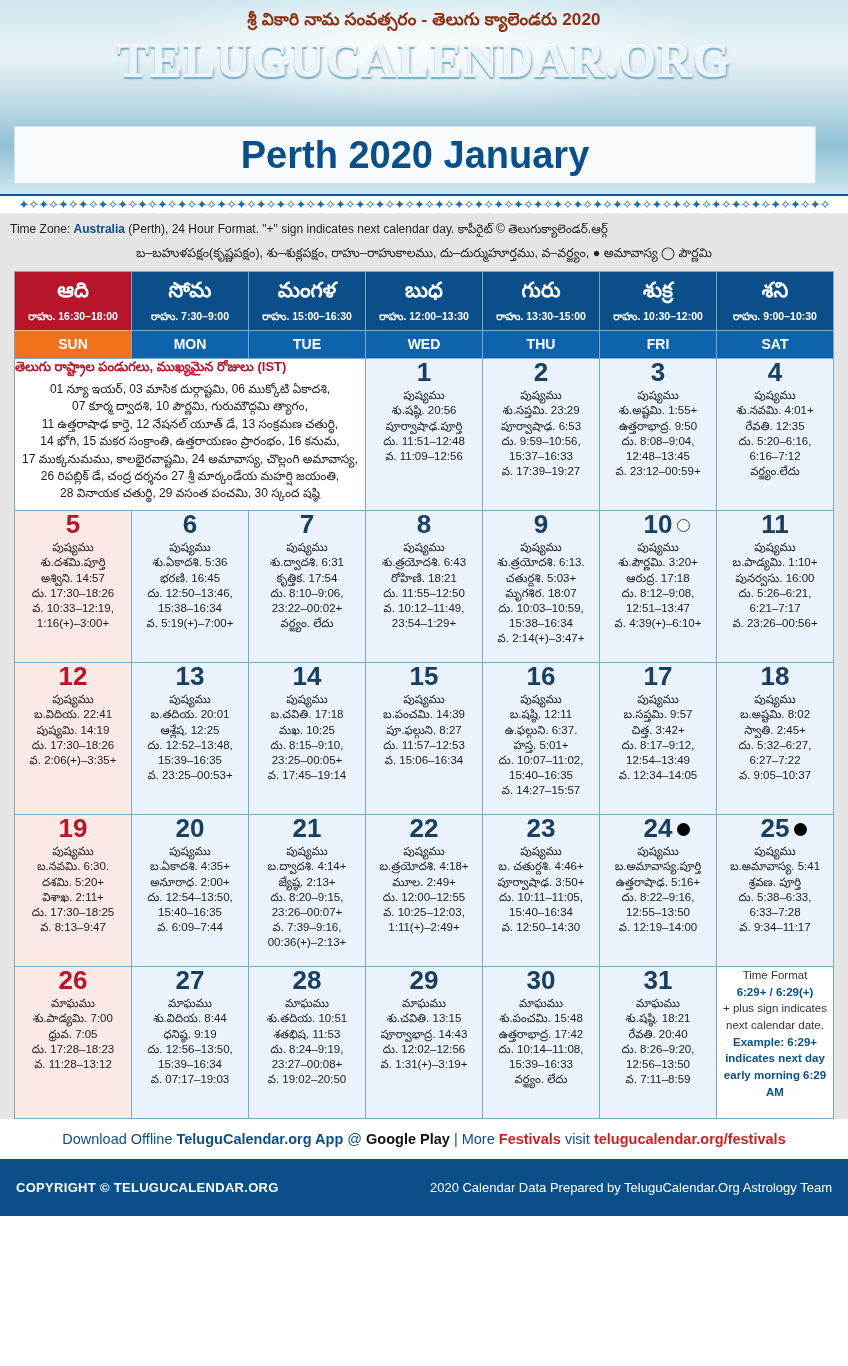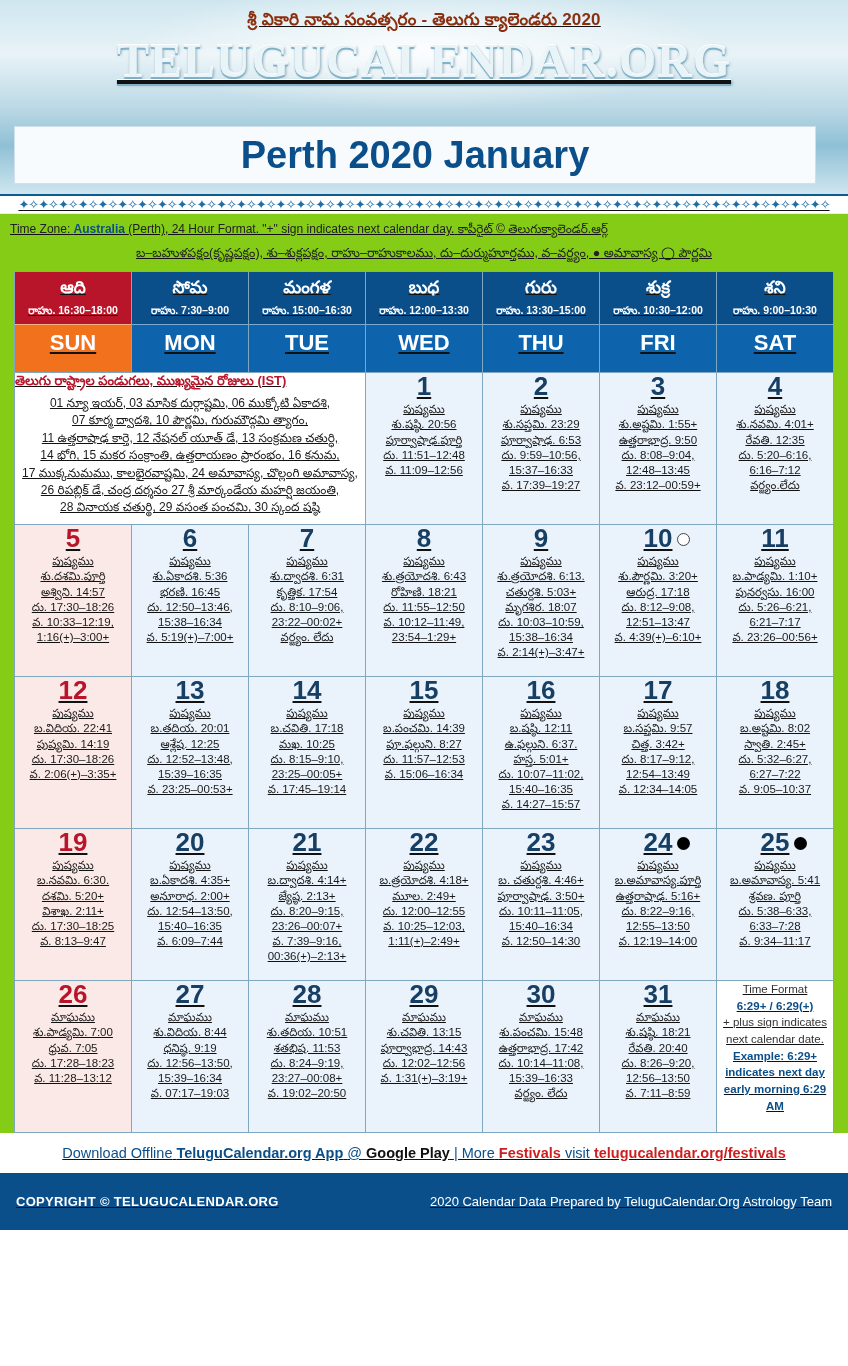--- a/index.html
+++ b/index.html
@@ -3,21 +3,21 @@
 <meta charset="utf-8">
 <style>
   * { box-sizing: border-box; }
   html, body { margin:0; padding:0; }
   body {
     width: 848px;
     font-family: "Liberation Sans", sans-serif;
     background: #ffffff;
     color: #111;
   }
-  .page { width: 848px; background:#84cc16;text-decoration:underline; }
+  .page { width: 848px; background:#e5e5e5; }
 
   
   .hdr {
     position: relative;
     height: 196px;
     background: linear-gradient(180deg,#cfe6ef 0%, #e8f3f7 28%, #bcd9e6 55%, #8fc0d6 75%, #cfe6ef 100%);
     overflow: hidden;
     border-bottom: 2px solid #0d5b8c;
   }
   .hdr:before {
@@ -91,27 +91,27 @@
   }
 
   
   .cal-wrap { padding: 0 14px 0 14px; }
   table.cal { width:100%; border-collapse:collapse; table-layout:fixed; }
   table.cal td, table.cal th { border:1px solid #7fa7c0; padding:0; vertical-align:top; }
 
   
   .dh { text-align:center; padding:0; }
   .dh .te {
-    font-size:17px; font-weight:bold; padding:6px 2px 3px 2px;
+    font-size:21px; font-weight:bold; padding:6px 2px 3px 2px;
   }
   .dh .rahu {
     font-size:10.5px; padding:0 2px 5px 2px;
   }
   .dh .en {
-    font-size:22px; font-weight:bold; padding:5px 2px 16px 2px;
+    font-size:14px; font-weight:bold; padding:5px 2px 6px 2px;
     border-top:1px solid rgba(255,255,255,.45);
   }
   .sun-h { background:#b8152a; color:#fff; }
   .sun-h .en { background:#f2711c; color:#fff; }
   .wk-h  { background:#0b4f8a; color:#fff; }
   .wk-h .en { background:#0e63ad; color:#fff; }
 
   
   td.day { height:152px; padding:4px 4px 5px 4px; position:relative; background:#eaf3fb; }
   td.day.sun { background:#fbe9e7; }

